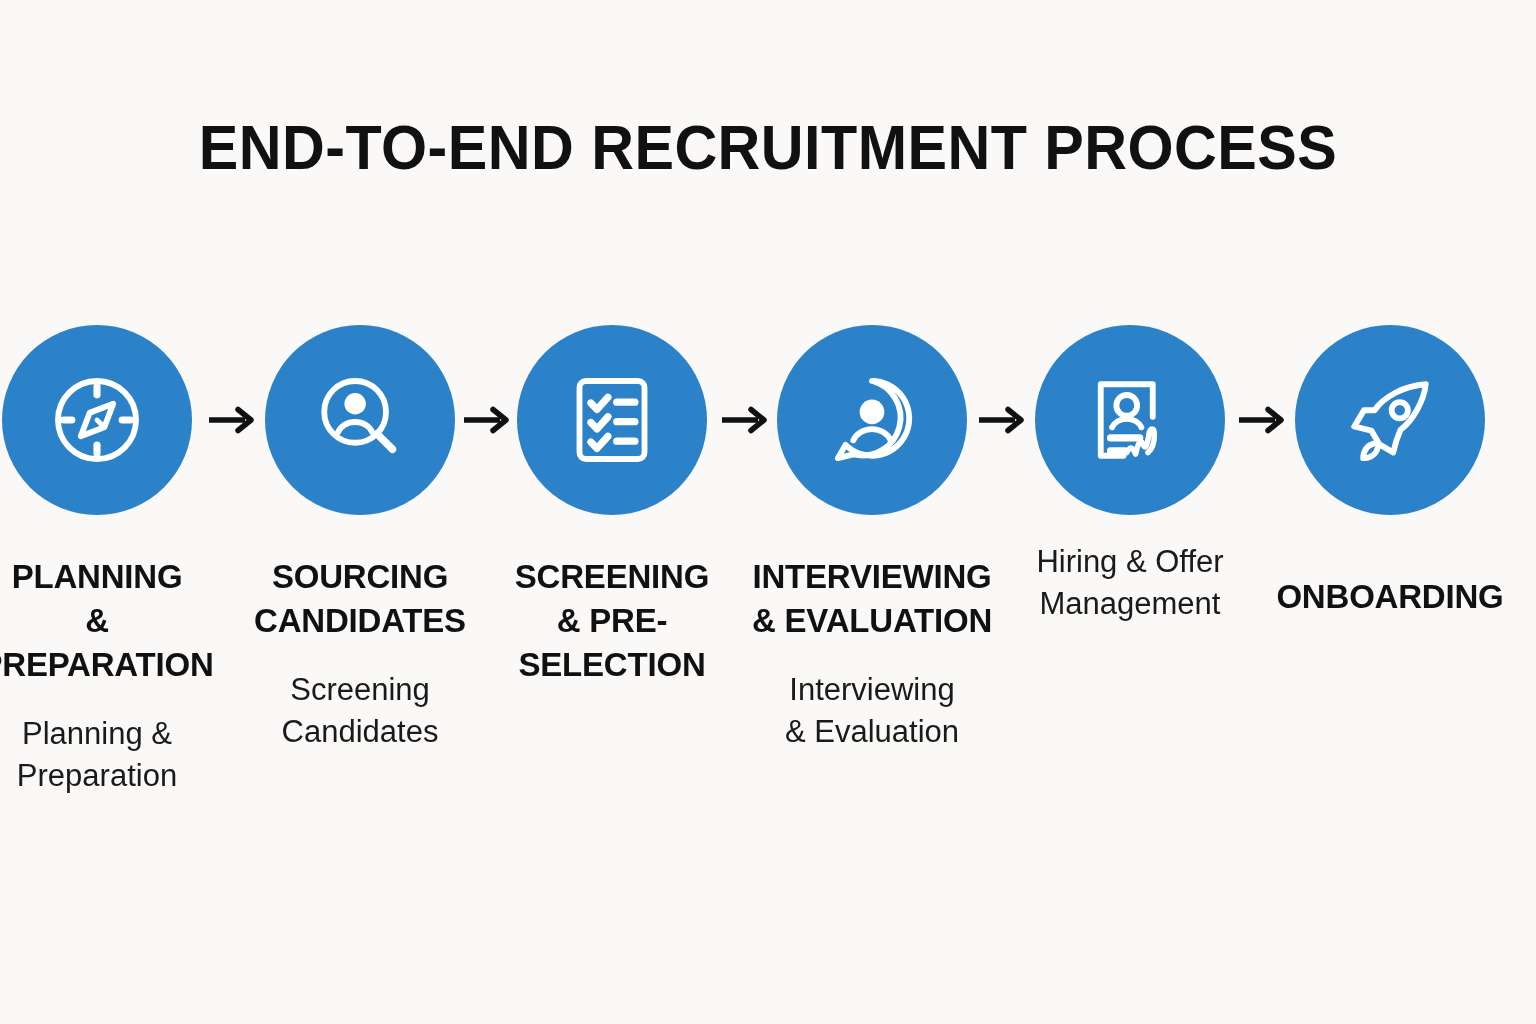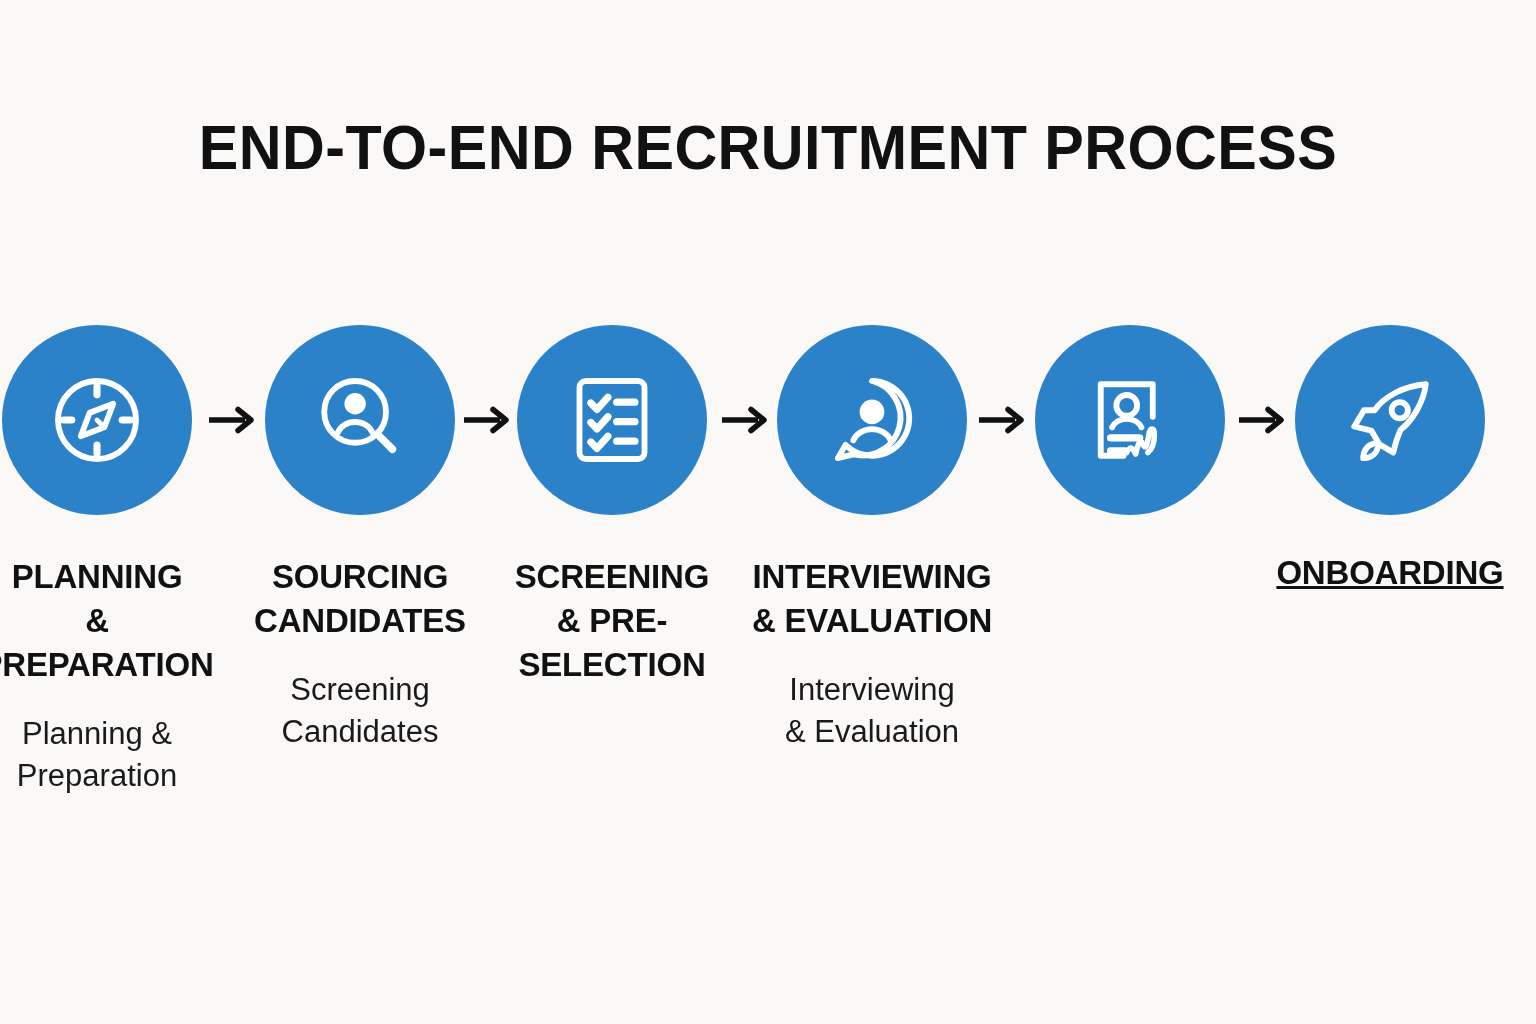--- a/index.html
+++ b/index.html
@@ -83,22 +83,21 @@
     font-family: "Liberation Sans", sans-serif;
     font-weight: normal;
     font-size: 31px;
     line-height: 42px;
     color: #1a1a1a;
     white-space: pre-line;
   }
 
   
   .step-heading.offset-line {
-    margin-top: 36px;
-    text-decoration: underline;
+    margin-top: 60px;
   }
 
   
   .flow-arrow {
     position: absolute;
     top: 400px;
     width: 56px;
     height: 40px;
   }
   .flow-arrow svg {
@@ -183,20 +182,22 @@
       <svg viewBox="0 0 64 64" fill="none" stroke="#ffffff" stroke-width="3.6" stroke-linecap="round" stroke-linejoin="round">
         <path d="M46 30 V10 H14 v44 h14"></path>
         <circle cx="30" cy="23" r="6.4"></circle>
         <path d="M21 36.5 a9.6 8 0 0 1 18 0"></path>
         <line x1="20" y1="43" x2="38" y2="43" stroke-width="4.4"></line>
         <line x1="20" y1="51" x2="29" y2="51" stroke-width="4.4"></line>
         <path d="M30 52 c2.5 -5 4 -2 5.5 1 c1.5 -7 3 -10 4.5 -6 c1.2 3 2.4 2 3.6 -6
                  c0.7 -4.6 3.4 -4.6 3.4 0 c0 5 -1.5 9 -4 11" stroke-width="3.4"></path>
       </svg>
     </div>
+    <div class="step-sub">Hiring &amp; Offer
+Management</div>
   </div>
 
   <div class="step" style="left:1390px;">
     <div class="step-circle">
       <svg viewBox="0 0 64 64" fill="none" stroke="#ffffff" stroke-width="3.6" stroke-linecap="round" stroke-linejoin="round">
         <path d="M54 10 C40 11 28 18 22.5 26 L16 26 L10 36 L20.5 38.5
                  L25.5 47 L34 52 L36 44.5 L38.5 38 C46 32.5 53 20 54 10 Z"></path>
         <circle cx="38" cy="26" r="5"></circle>
         <path d="M22 46.5 c-4 1 -6.5 4.5 -6.5 9 c4.5 0 8 -2.5 9 -6.5" stroke-width="3.6"></path>
       </svg>

